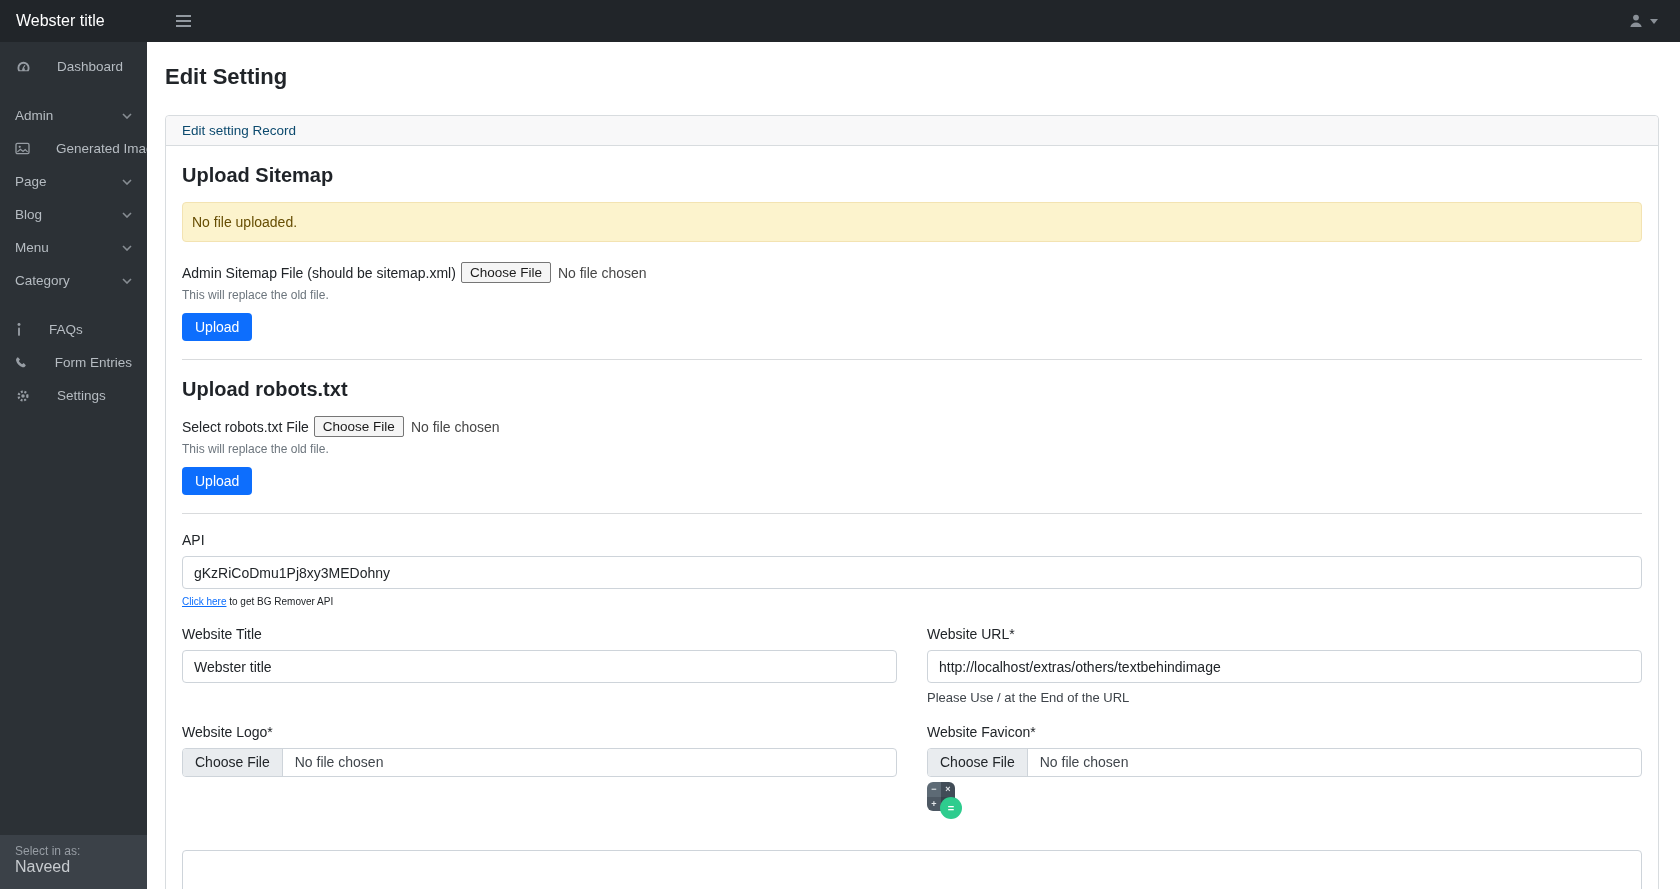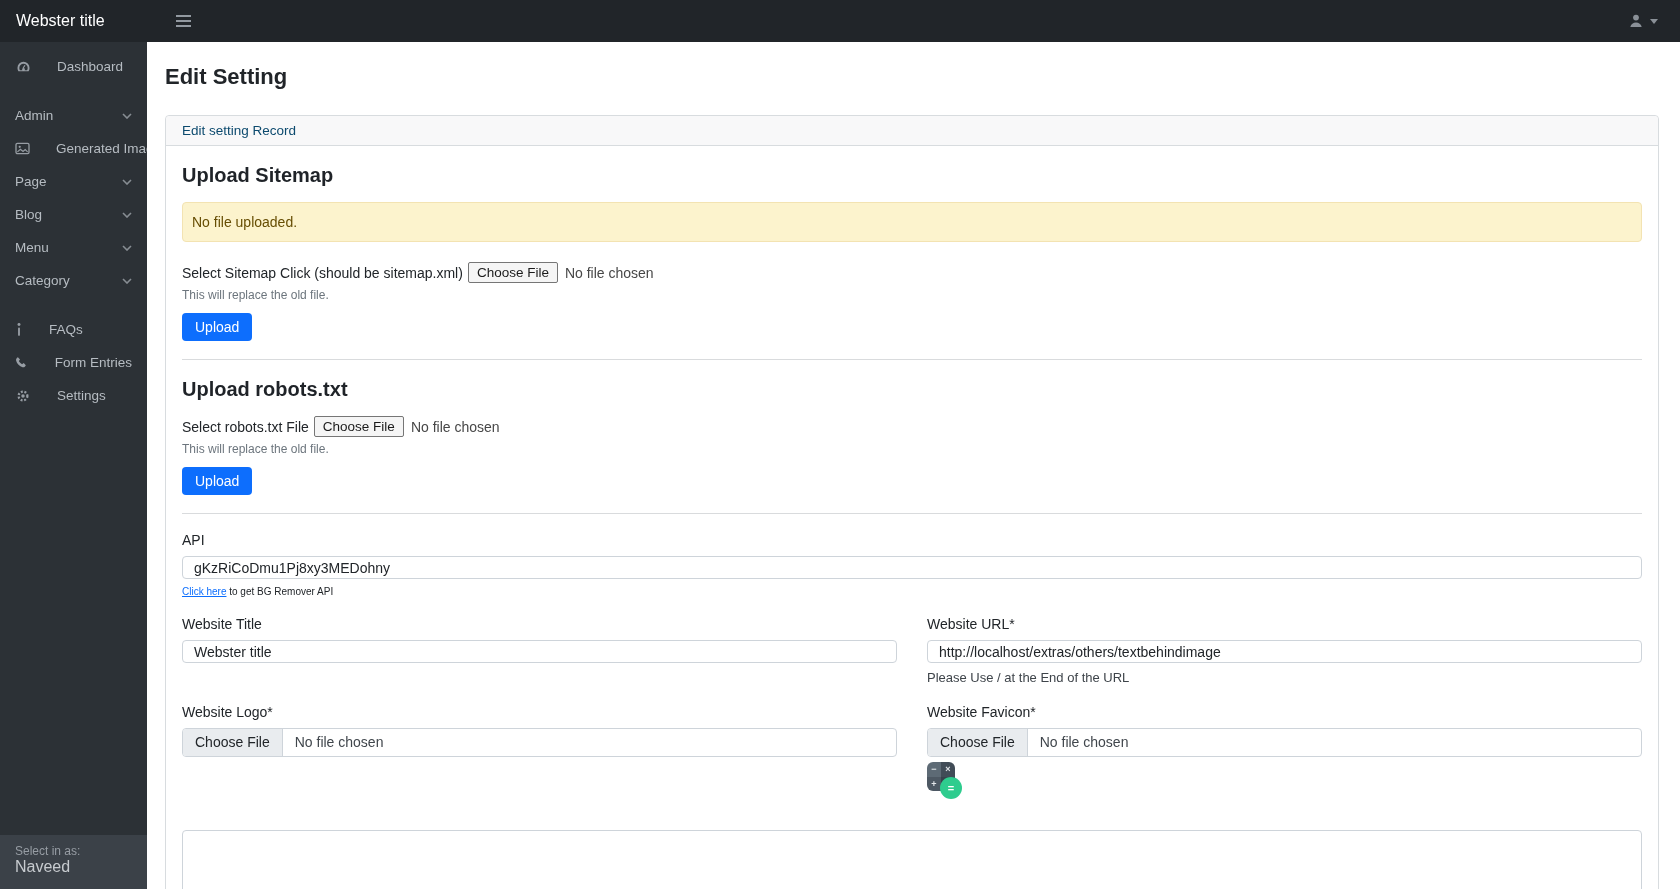--- a/index.html
+++ b/index.html
@@ -47,21 +47,21 @@
     font-size:13.5px; color:#1b1b1b; cursor:pointer; font-family:inherit; }
   .native-text { margin-left:7px; color:#474747; }
 
   .small-note { font-size:12px; color:#6c757d; margin-bottom:11px; }
   .btn-primary { background:#0d6efd; color:#fff; border:none; border-radius:4px; padding:6px 13px;
     font-size:14px; cursor:pointer; font-family:inherit; }
 
   hr.sep { border:none; border-top:1px solid #d9dbdd; margin:18px 0; }
 
   .form-label { display:block; font-size:14px; color:#212529; margin-bottom:8px; }
-  .text-input { width:100%; height:23px; border:1px solid #ced4da; border-radius:4px; padding:0 11px;
+  .text-input { width:100%; height:33px; border:1px solid #ced4da; border-radius:4px; padding:0 11px;
     font-size:14px; color:#212529; font-family:inherit; outline:none; }
 
   .row2 { display:flex; gap:30px; margin-top:19px; }
   .col { flex:1; min-width:0; }
 
   .link-line { font-size:10px; color:#212529; margin-top:7px; }
   .link { color:#0d6efd; text-decoration:underline; cursor:pointer; }
   .input-note { font-size:13px; color:#3e444a; margin-top:7px; }
 
   .bs-file { display:flex; align-items:stretch; height:29px; border:1px solid #ced4da; border-radius:4px;
@@ -227,21 +227,21 @@
 
       <div class="card">
         <div class="card-header">Edit setting Record</div>
         <div class="card-body">
 
           
           <div class="section-h">Upload Sitemap</div>
           <div class="alert-warning">No file uploaded.</div>
 
           <div class="file-row">
-            <span>Select Sitemap Click (should be sitemap.xml)</span>
+            <span>Admin Sitemap File (should be sitemap.xml)</span>
             <span class="native-file">
               <button class="native-btn">Choose File</button>
               <span class="native-text">No file chosen</span>
             </span>
           </div>
           <div class="small-note">This will replace the old file.</div>
           <button class="btn-primary">Upload</button>
 
           <hr class="sep">
 

